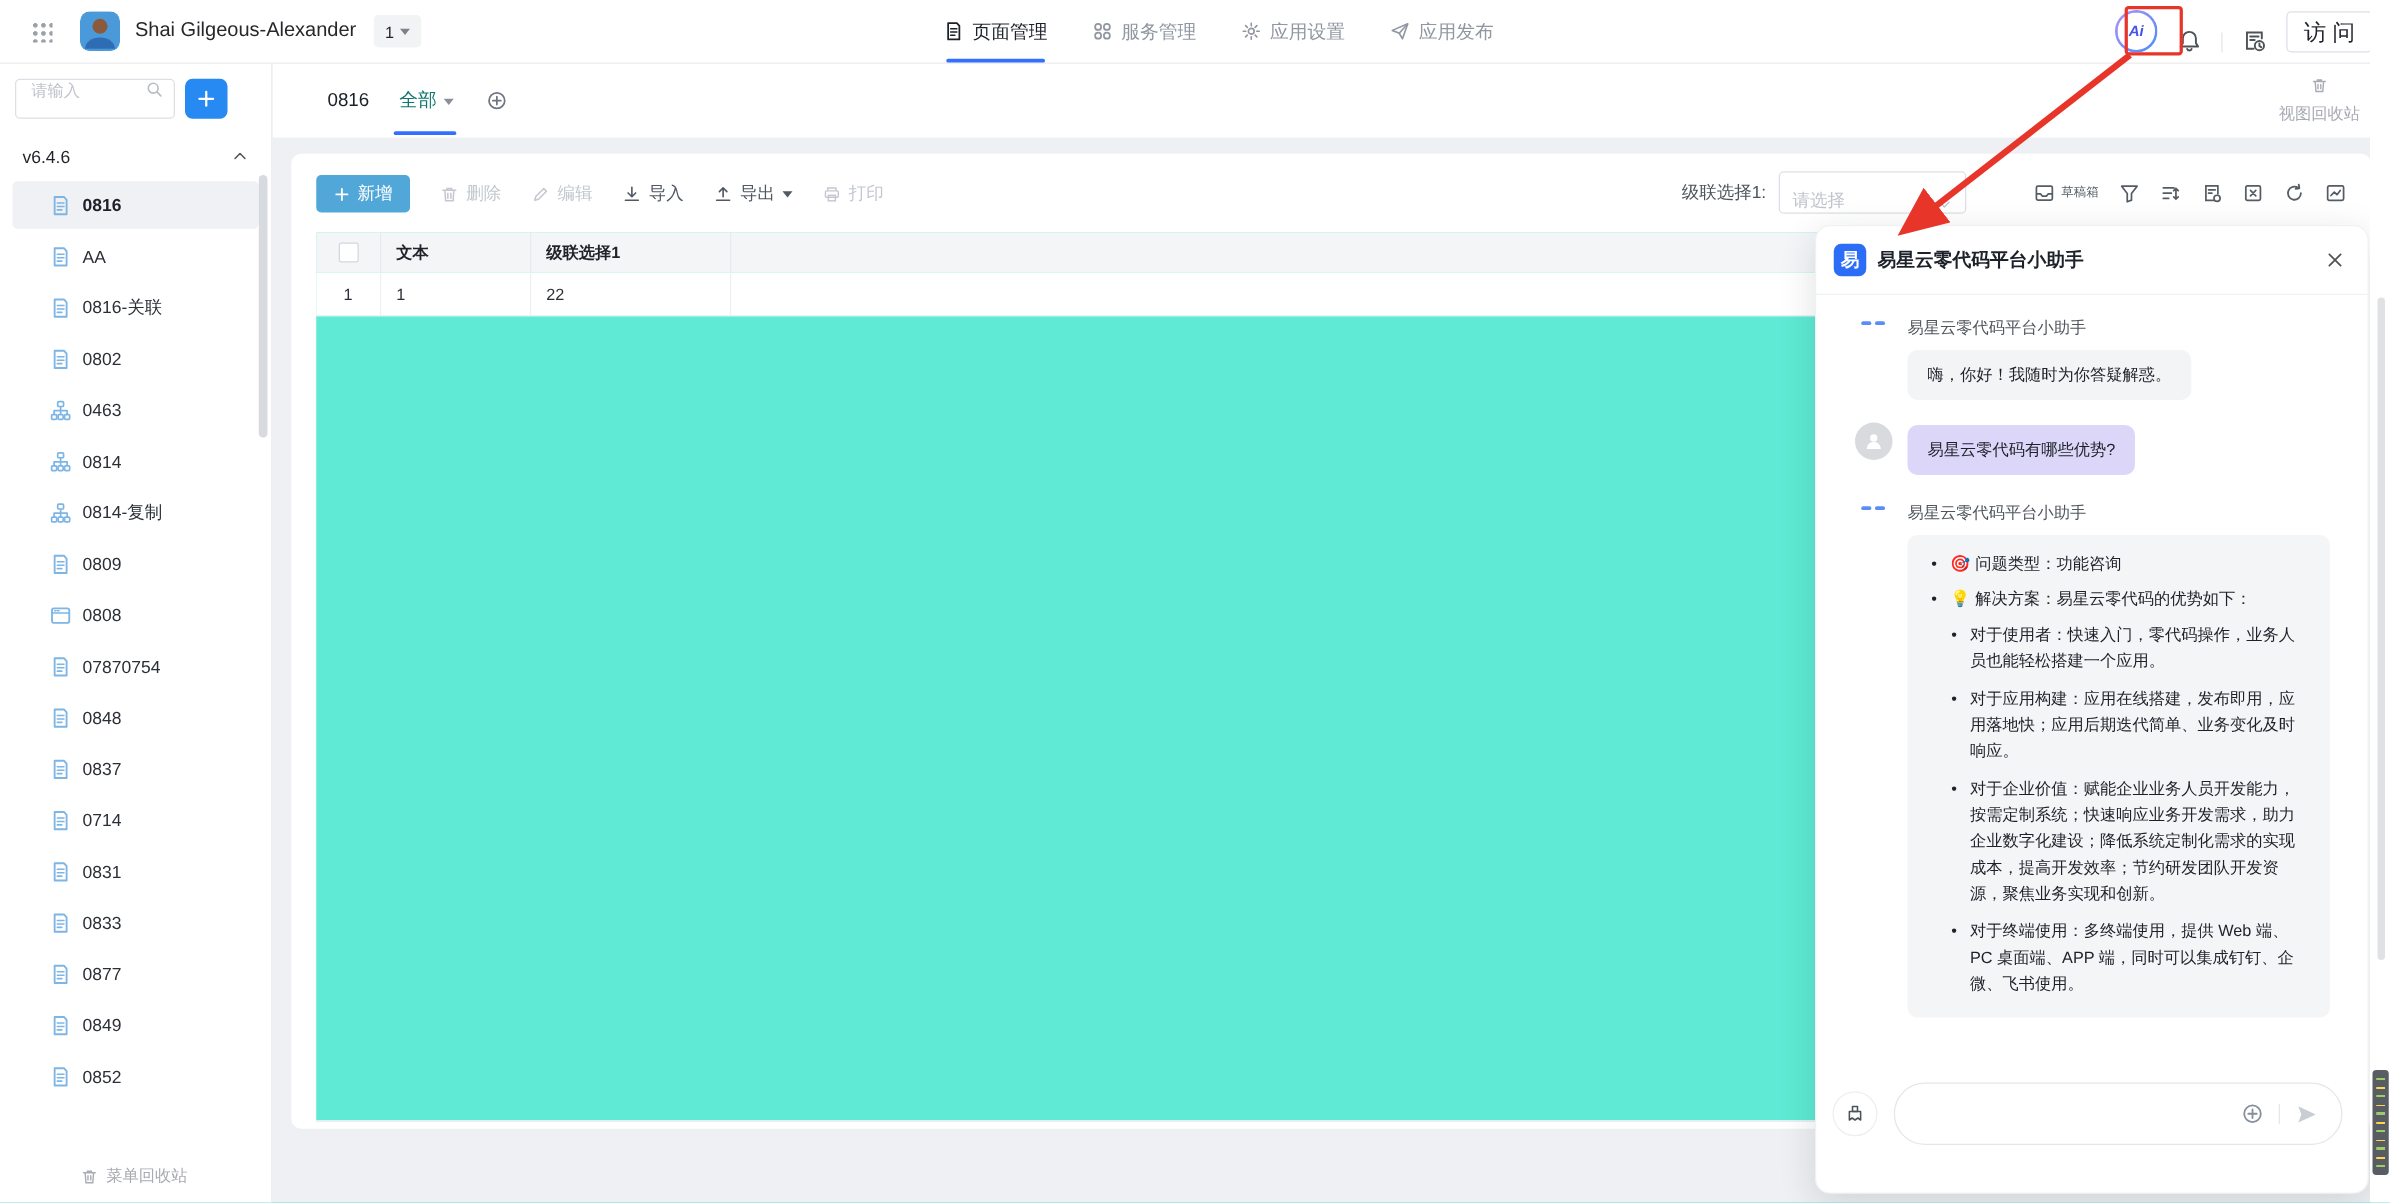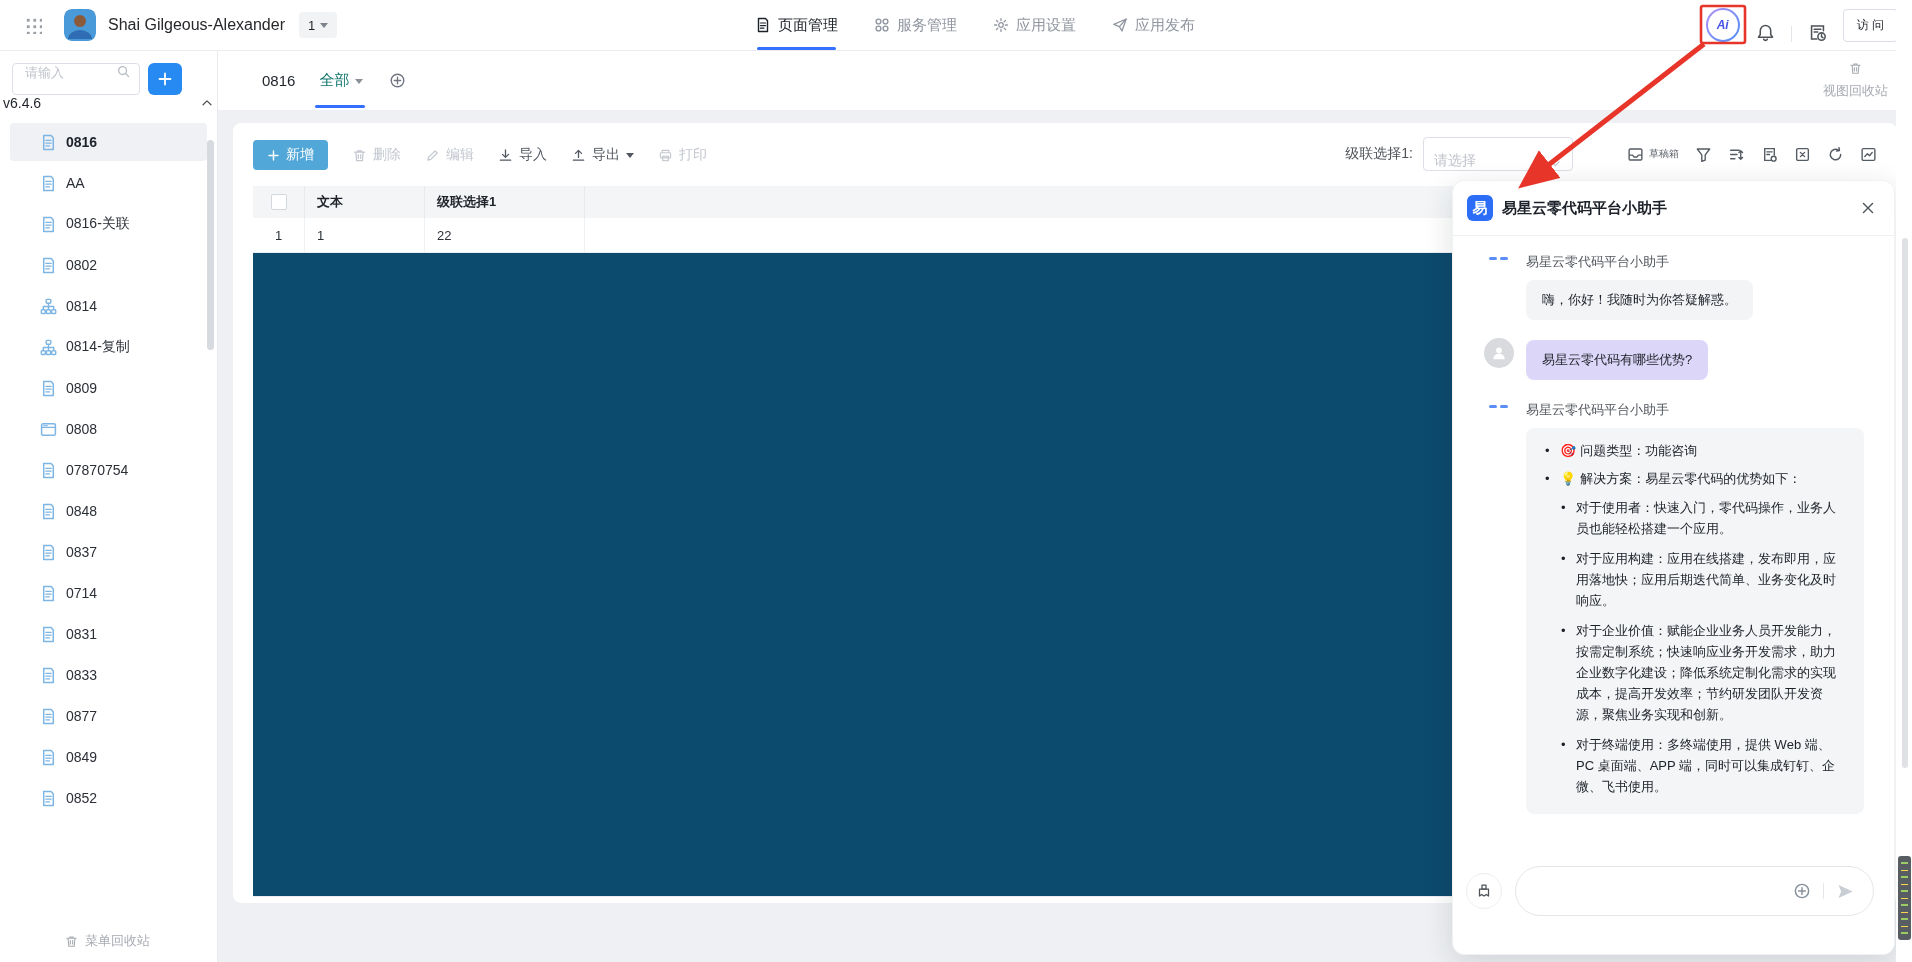--- a/index.html
+++ b/index.html
@@ -30,36 +30,36 @@
   .top-tab.active{color:#1d2129;}
   .top-tab.active::after{content:"";position:absolute;left:4px;right:4px;bottom:0;height:3px;background:#3370ff;border-radius:2px;}
   .top-right{margin-left:auto;display:flex;align-items:flex-end;gap:16px;padding-right:14px;}
   .ai-btn{width:30px;height:30px;border-radius:50%;display:flex;align-items:center;justify-content:center;
     font-size:12px;font-weight:700;font-style:italic;color:#4752e8;
     border:2px solid transparent;
     background:linear-gradient(#fff,#fff) padding-box,linear-gradient(135deg,#b292f5,#4a8cf7) border-box;}
   .tb-ic{width:19px;height:19px;color:#4e5358;}
   .v-div{width:1px;height:16px;background:#e5e6eb;}
   .visit-btn{height:33px;padding:0 13px;border:1px solid #dcdfe6;border-radius:4px;background:#fff;
-    font-size:12px;color:#1f2329;display:flex;align-items:center;}
+    font-size:18px;color:#1f2329;display:flex;align-items:center;}
 
   
   .sidebar{position:absolute;top:51px;left:0;width:217px;bottom:0;background:#fff;
     border-right:1px solid #e8eaed;z-index:10;}
   .search-row{display:flex;gap:8px;padding:12px 12px 0;align-items:center;}
   .search-box{position:relative;width:126px;height:30px;border:1px solid #dcdfe6;border-radius:4px;
     display:flex;align-items:flex-start;background:#fff;}
   .search-box input{border:0;outline:0;width:88px;margin-left:10px;font-size:13px;background:transparent;color:#333;}
   .search-box input::placeholder{color:#c0c4cc;}
   .mag{position:absolute;right:8px;width:15px;height:15px;color:#b8bcc4;}
   .add-btn{width:34px;height:32px;background:#2789f2;border:0;border-radius:6px;color:#fff;
     display:flex;align-items:center;justify-content:center;cursor:pointer;}
   .add-btn .ic{width:16px;height:16px;}
-  .version-row{display:flex;justify-content:space-between;align-items:center;
-    padding:0 3px;font-size:14px;color:#1f2329;}
+  .version-row{display:flex;justify-content:space-between;align-items:center;margin-top:22px;
+    padding:0 18px;font-size:14px;color:#1f2329;}
   .version-row .ic{width:14px;height:14px;color:#4e5358;}
   .side-list{margin-top:12px;}
   .side-item{height:38px;margin:3px 10px;display:flex;align-items:center;gap:9px;padding-left:30px;
     font-size:14px;color:#2b2f36;border-radius:4px;cursor:pointer;}
   .side-item.active{background:#eff1f4;font-weight:700;color:#1d2129;}
   .sicon{width:17px;height:17px;color:#7db5e4;}
   .side-recycle{position:absolute;bottom:12px;left:0;right:0;display:flex;align-items:center;gap:6px;
     padding-left:64px;color:#a8abb2;font-size:13px;}
   .side-recycle .ic{width:15px;height:15px;}
   .side-scrollthumb{position:absolute;top:89px;right:3px;width:7px;height:210px;background:#d7dade;border-radius:4px;}
@@ -86,21 +86,21 @@
   .tool .ic{width:15px;height:15px;}
   .tool.disabled{color:#c3c7cf;cursor:default;}
   .filter-zone{position:absolute;right:20px;top:14px;display:flex;align-items:center;}
   .filter-label{font-size:14px;color:#4e5358;margin-right:10px;}
   .select{width:128px;height:32px;border:1px solid #dcdfe6;border-radius:4px;background:#fff;
     display:flex;align-items:flex-end;justify-content:space-between;padding:0 10px;font-size:14px;color:#c0c4cc;cursor:pointer;}
   .select .ic{width:13px;height:13px;color:#c0c4cc;}
   .icon-row{display:flex;align-items:center;gap:16px;margin-left:54px;color:#565c64;}
   .draft{display:flex;align-items:center;gap:5px;font-size:10px;color:#565c64;cursor:pointer;}
   .ticon{width:17px;height:17px;cursor:pointer;}
-  .table-wrap{position:absolute;left:20px;right:20px;top:63px;bottom:6px;border-bottom:1px solid #e9ecf0;background:#0c4a6e;}
+  .table-wrap{position:absolute;left:20px;right:20px;top:63px;bottom:6px;border-bottom:1px solid #e9ecf0;background:#5eead4;}
   .thead{display:flex;height:32px;background:#f3f5f7;}
   .th,.td{display:flex;align-items:center;padding:0 12px;box-sizing:border-box;}
   .th{font-weight:700;font-size:13px;color:#1f2329;border-right:1px solid #e7eaee;}
   .td{font-size:13px;color:#2b2f36;border-right:1px solid #eef1f4;}
   .c1{width:52px;justify-content:center;padding:0;}
   .c2{width:120px;}
   .c3{width:160px;}
   .c4{flex:1;border-right:0 !important;}
   .trow{display:flex;height:34px;border-bottom:1px solid #edf0f3;background:#fff;cursor:pointer;}
   .checkbox{width:14px;height:14px;border:1px solid #d3d7de;border-radius:2px;background:#fff;cursor:pointer;}
@@ -301,20 +301,32 @@
     <div class="side-item">
         <span class="ic sicon">
           <svg viewBox="0 0 16 16" fill="none" stroke="currentColor" stroke-width="1.3" stroke-linejoin="round">
             <rect x="5.8" y="1.3" width="4.4" height="3.6" rx=".8"></rect>
             <rect x="1.2" y="11" width="3.8" height="3.6" rx=".8"></rect>
             <rect x="6.1" y="11" width="3.8" height="3.6" rx=".8"></rect>
             <rect x="11" y="11" width="3.8" height="3.6" rx=".8"></rect>
             <path d="M8 4.9v3M3.1 11V8h9.8v3M8 8v3"></path>
           </svg>
         </span>
+        <span>0463</span>
+      </div>
+    <div class="side-item">
+        <span class="ic sicon">
+          <svg viewBox="0 0 16 16" fill="none" stroke="currentColor" stroke-width="1.3" stroke-linejoin="round">
+            <rect x="5.8" y="1.3" width="4.4" height="3.6" rx=".8"></rect>
+            <rect x="1.2" y="11" width="3.8" height="3.6" rx=".8"></rect>
+            <rect x="6.1" y="11" width="3.8" height="3.6" rx=".8"></rect>
+            <rect x="11" y="11" width="3.8" height="3.6" rx=".8"></rect>
+            <path d="M8 4.9v3M3.1 11V8h9.8v3M8 8v3"></path>
+          </svg>
+        </span>
         <span>0814</span>
       </div>
     <div class="side-item">
         <span class="ic sicon">
           <svg viewBox="0 0 16 16" fill="none" stroke="currentColor" stroke-width="1.3" stroke-linejoin="round">
             <rect x="5.8" y="1.3" width="4.4" height="3.6" rx=".8"></rect>
             <rect x="1.2" y="11" width="3.8" height="3.6" rx=".8"></rect>
             <rect x="6.1" y="11" width="3.8" height="3.6" rx=".8"></rect>
             <rect x="11" y="11" width="3.8" height="3.6" rx=".8"></rect>
             <path d="M8 4.9v3M3.1 11V8h9.8v3M8 8v3"></path>

